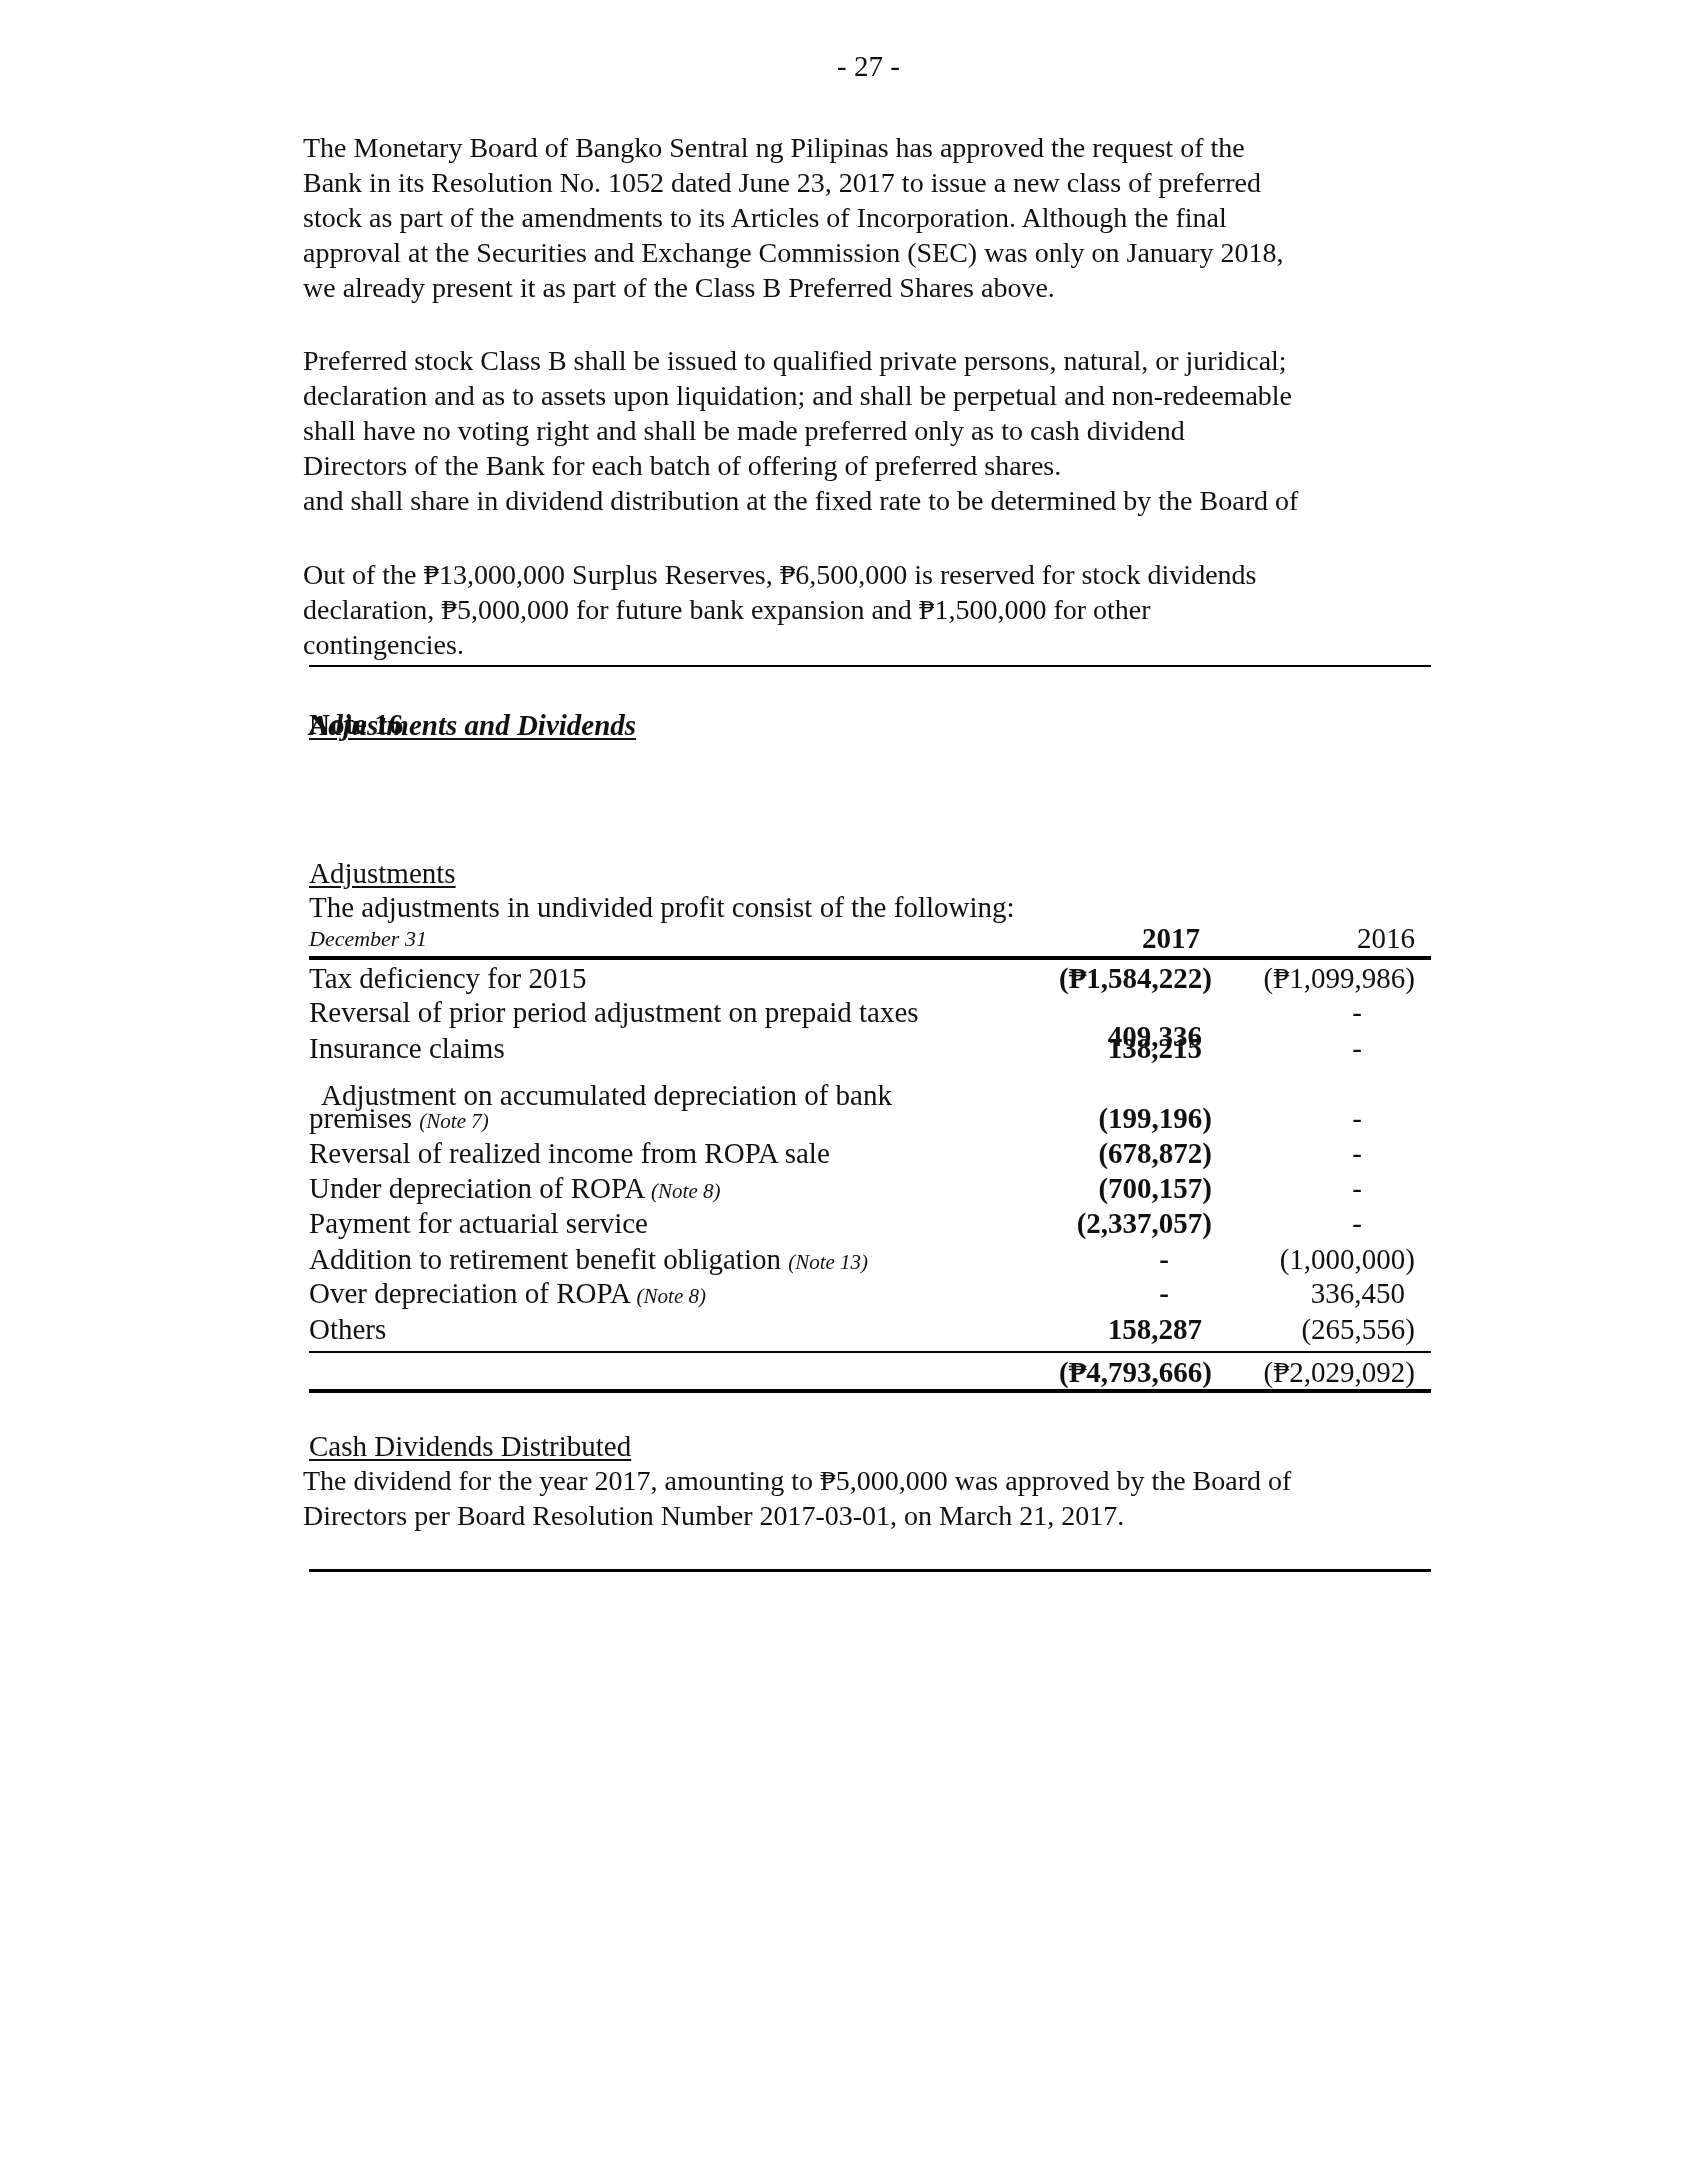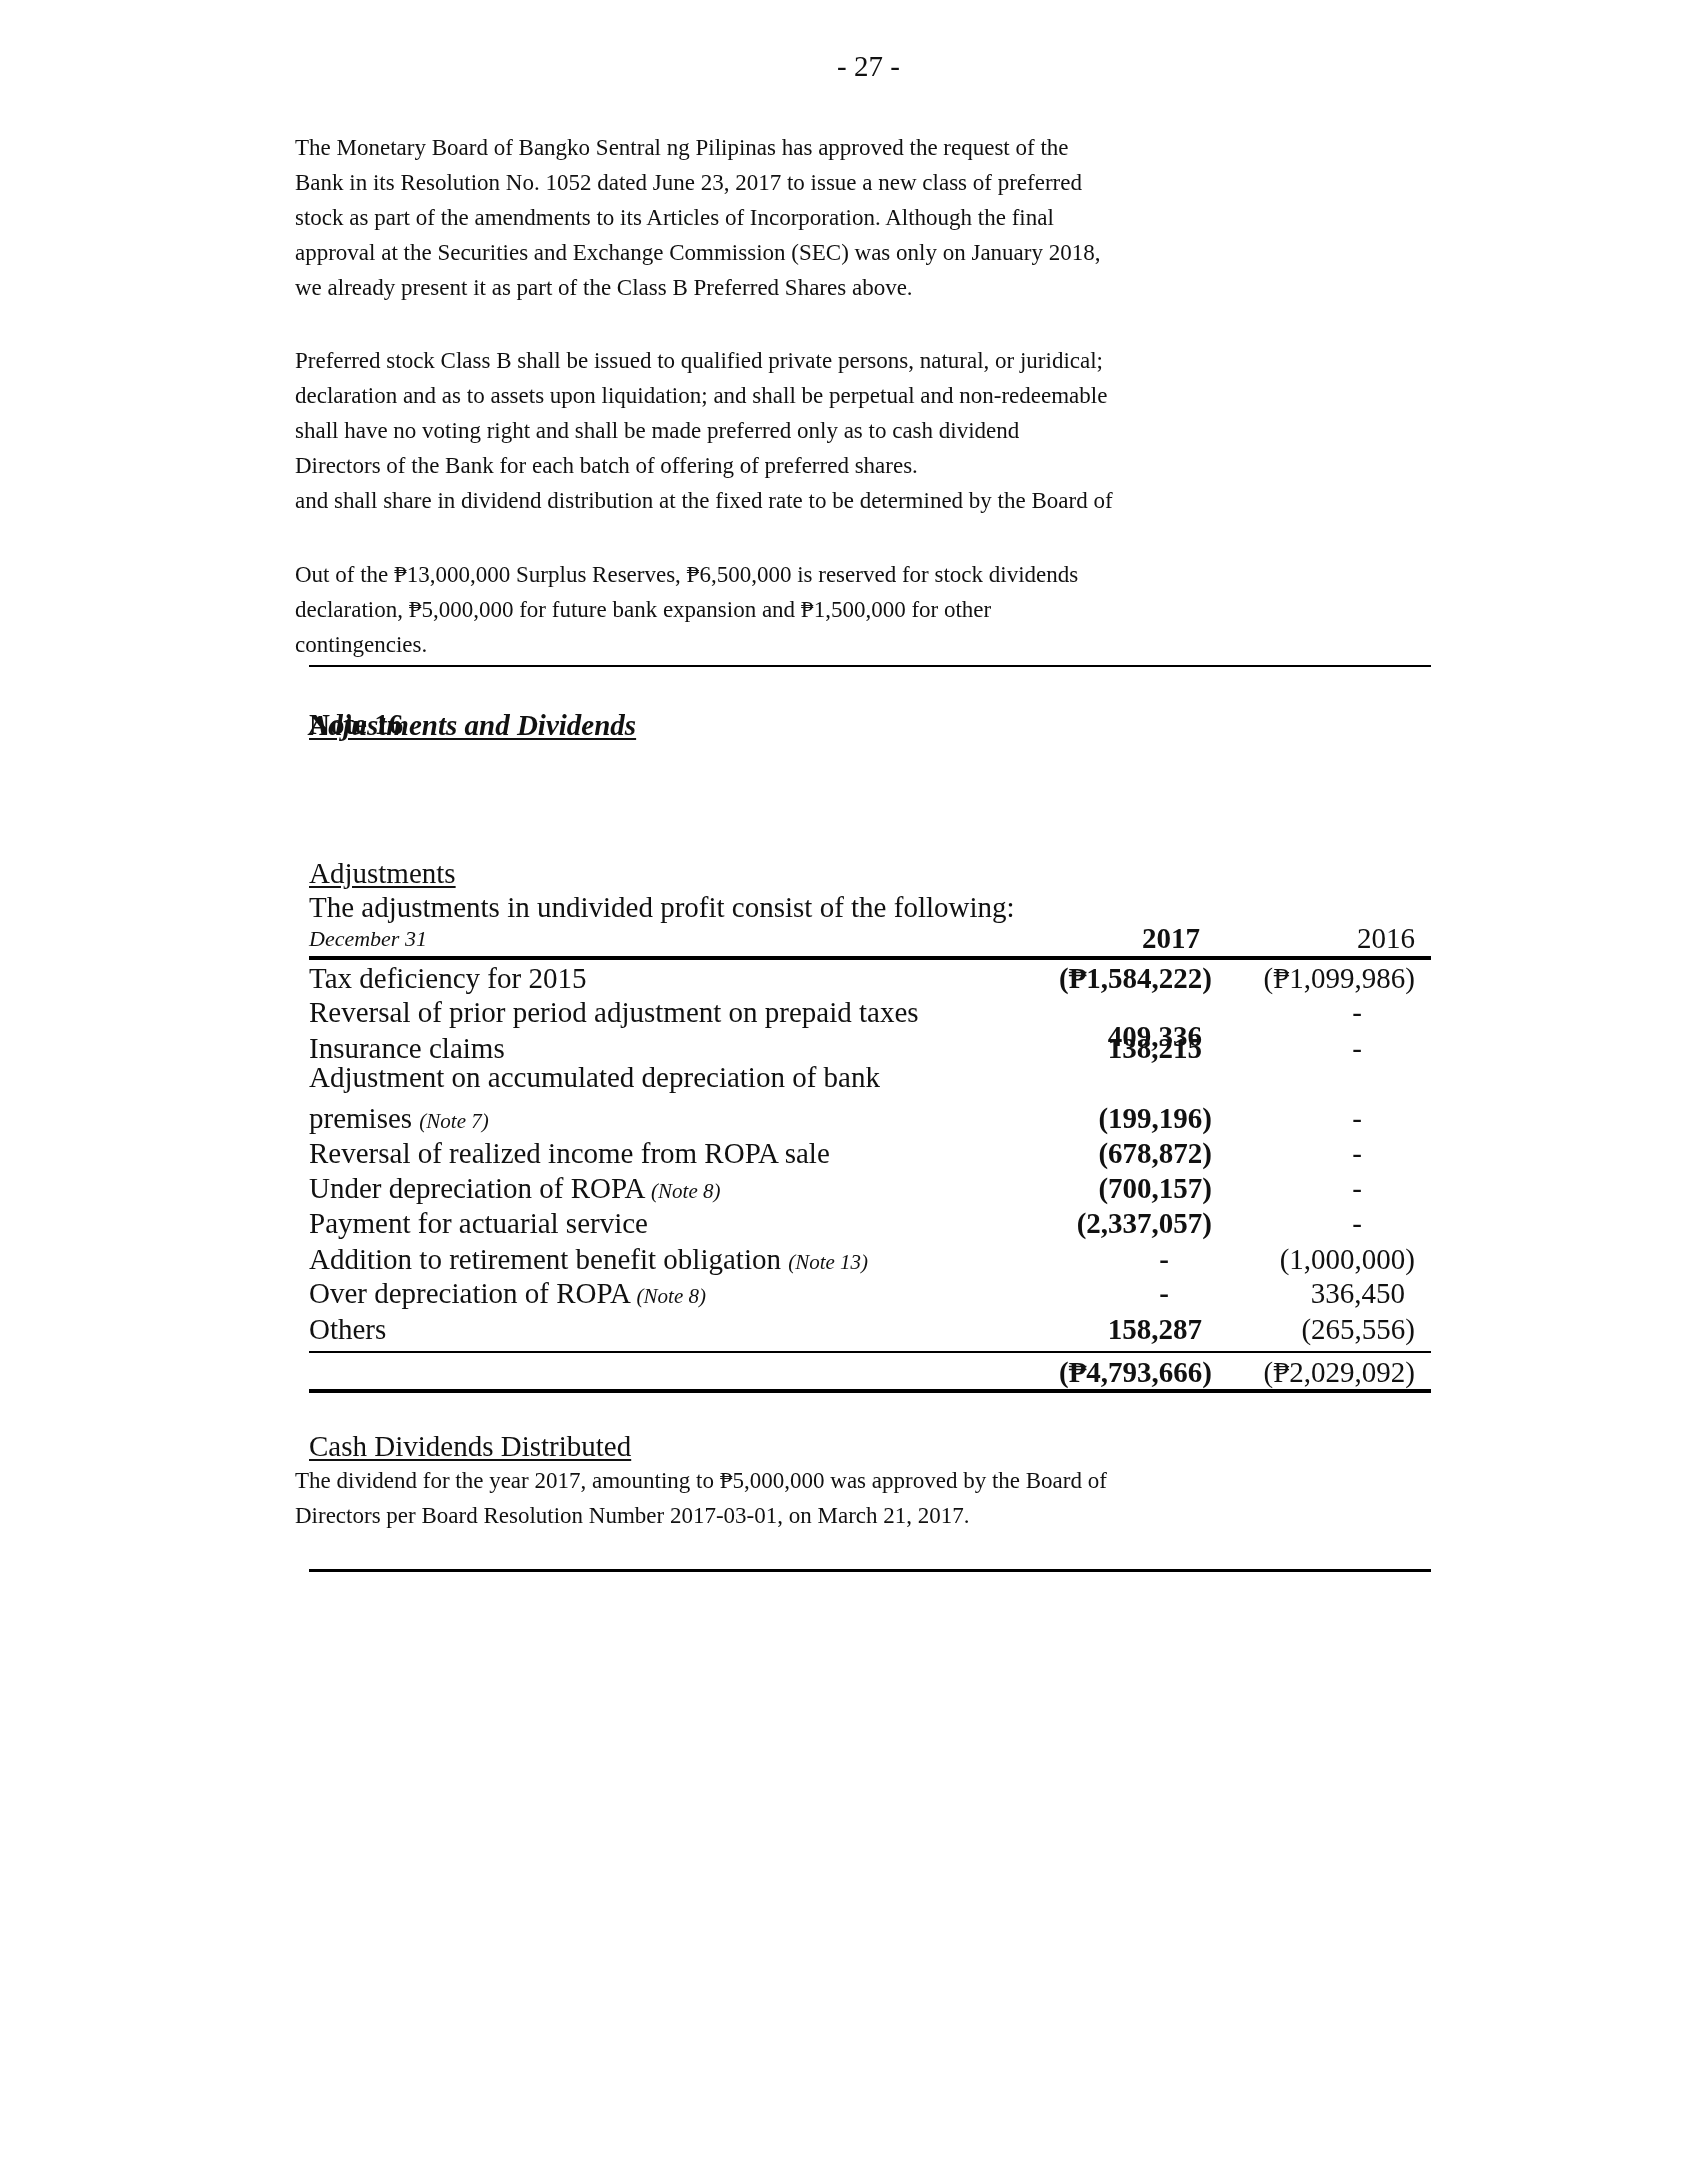--- a/index.html
+++ b/index.html
@@ -1,20 +1,20 @@
 <!DOCTYPE html>
 <html><head>
 <meta charset="utf-8">
 <style>
   html, body { margin: 0; padding: 0; background: #ffffff; }
   body { width: 1683px; height: 2178px; position: relative; overflow: hidden;
          font-family: "Liberation Serif", "DejaVu Serif", serif; color: #111111; }
   .abs { position: absolute; }
   .pagenum { left: 0; width: 1737px; text-align: center; top: 50px; font-size: 29px; line-height: 32px; }
-  .para { left: 295px; width: 1129px; font-size: 23px; line-height: 35px; }
+  .para { left: 303px; width: 1129px; font-size: 28px; line-height: 35px; }
   .para .ln { display: block; white-space: nowrap; }
   .rule { left: 309px; width: 1122px; background: #000; }
   .bold { font-weight: bold; }
   .ul { text-decoration: underline; text-decoration-thickness: 2px; text-underline-offset: 3px; }
   .heading { left: 309px; font-size: 29px; line-height: 35px; white-space: nowrap; }
 
   .tbl { position: absolute; left: 309px; width: 1122px; font-size: 29px; }
   .trow { position: absolute; left: 0; width: 1122px; height: 35px; line-height: 35px; white-space: nowrap; }
   .trow .label { position: absolute; left: 0; }
   .trow .c17 { position: absolute; right: 219px; font-weight: bold; text-align: right; }
@@ -78,21 +78,21 @@
     <span class="c17" style="right:229px;margin-top:24px;">409,336</span>
     <span class="dash16">-</span>
   </div>
 
   <div class="trow" style="top:110px;">
     <span class="label">Insurance claims</span>
     <span class="c17" style="right:229px;">138,215</span>
     <span class="dash16">-</span>
   </div>
 
-  <div class="trow" style="top:139px;">
+  <div class="trow" style="top:157px;margin-left:12px;">
     <span class="label">Adjustment on accumulated depreciation of bank</span>
   </div>
 
   <div class="trow" style="top:180px;">
     <span class="label"><span>premises</span> <span class="note">(Note 7)</span></span>
     <span class="c17" style="right:219px;">(199,196)</span>
     <span class="dash16">-</span>
   </div>
 
   <div class="trow" style="top:215px;">

